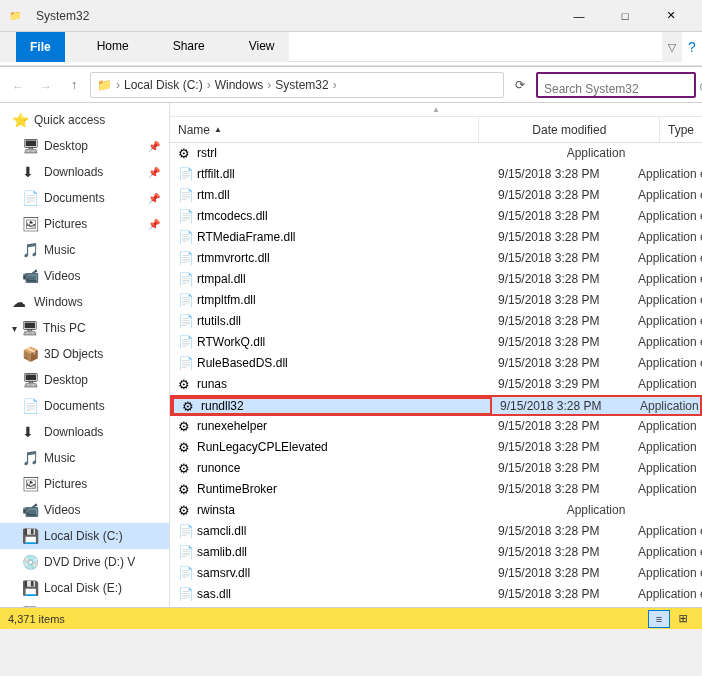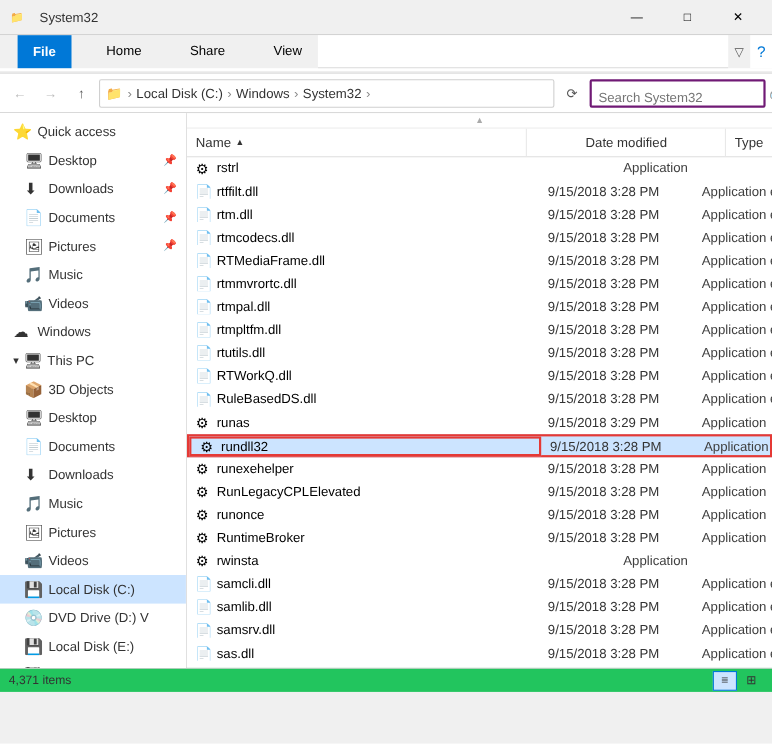--- a/index.html
+++ b/index.html
@@ -50,21 +50,21 @@
     .col-sort { font-size: 8px; margin-left: 4px; }
     .file-list { flex: 1; overflow-y: auto; }
     .file-row { display: flex; height: 21px; align-items: center; font-size: 12px; border-bottom: 1px solid transparent; }
     .file-row.selected { background: #cce4ff; }
     .file-cell-name { width: 320px; padding: 0 8px; display: flex; align-items: center; overflow: hidden; white-space: nowrap; }
     .file-cell-date { width: 140px; padding: 0 8px; overflow: hidden; white-space: nowrap; color: #333; }
     .file-cell-type { flex: 1; padding: 0 8px; overflow: hidden; white-space: nowrap; color: #404040; text-align: center; }
     .file-icon { width: 14px; height: 14px; margin-right: 5px; flex-shrink: 0; font-size: 13px; }
 
     
-    .status-bar { height: 22px; background: #22c55e; border-top: 1px solid #d0d0d0; display: flex; align-items: center; padding: 0 8px; font-size: 11px; color: #333; }
+    .status-bar { height: 22px; background: #fde047; border-top: 1px solid #d0d0d0; display: flex; align-items: center; padding: 0 8px; font-size: 11px; color: #333; }
     .status-right { margin-left: auto; display: flex; gap: 2px; }
     .view-btn { width: 22px; height: 18px; display: flex; align-items: center; justify-content: center; cursor: pointer; border: 1px solid transparent; }
     .view-btn.active { border-color: #0078d7; background: #cce4ff; }
 
     
     .file-list::-webkit-scrollbar { width: 14px; }
     .file-list::-webkit-scrollbar-track { background: #f0f0f0; }
     .file-list::-webkit-scrollbar-thumb { background: #c0c0c0; border-radius: 2px; }
     .sidebar::-webkit-scrollbar { width: 8px; }
     .sidebar::-webkit-scrollbar-track { background: #f5f5f5; }

